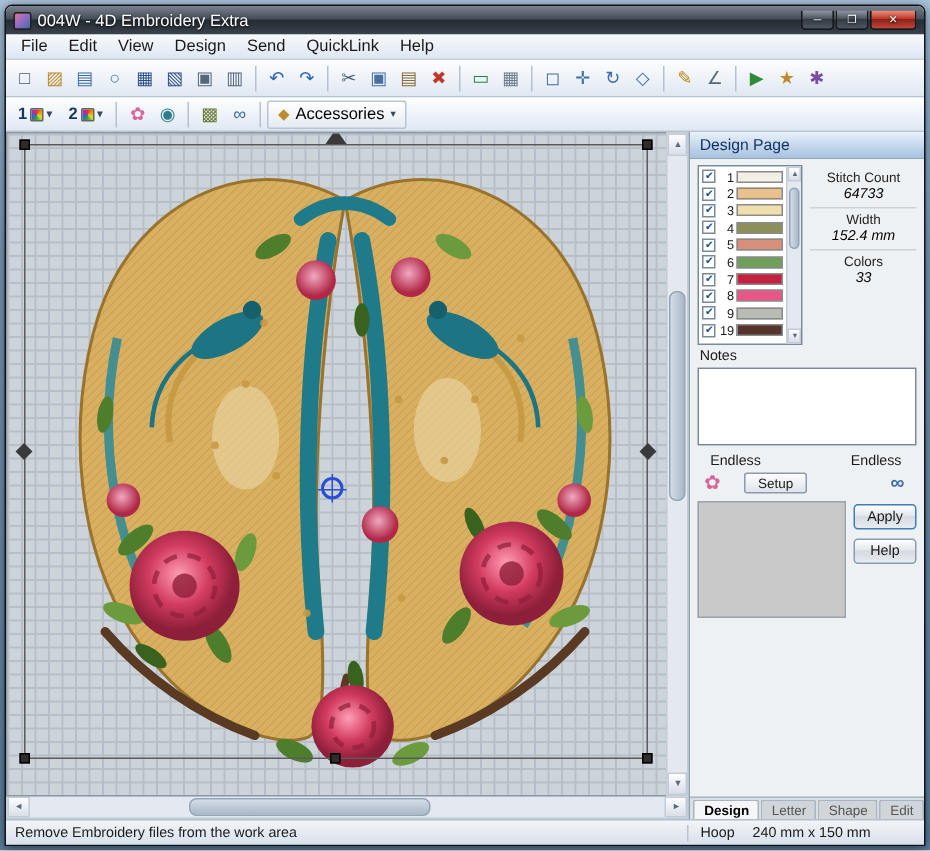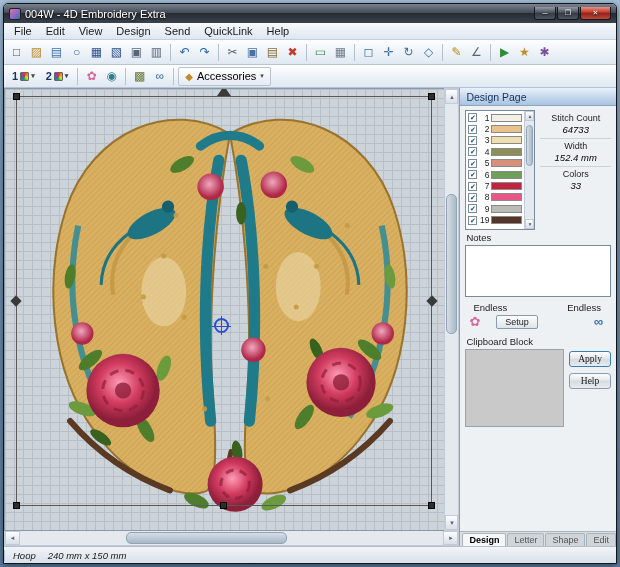--- a/index.html
+++ b/index.html
@@ -127,36 +127,36 @@
   .encore-row { display:flex; align-items:center; margin:0 4px 5px 4px; gap:6px; }
   .enc-ico { font-size:13px; color:#d6679a; }
   .end-ico { font-size:13px; color:#3a6ea5; font-weight:bold; margin-left:auto; margin-right:4px; }
   .mini-btn { font-size:9px; padding:1px 8px; border:1px solid #8a9ab0; border-radius:2px;
     background:linear-gradient(180deg,#fdfdfe,#dfe4ea); margin-left:10px; }
   .clip-row { display:flex; gap:5px; }
   .clip-box { flex:1; height:78px; background:#c9c9c9; border:1px solid #9aa2ab; }
   .btn-col { flex:0 0 42px; display:flex; flex-direction:column; gap:6px; padding-top:2px; }
   .vbtn { font-size:9.5px; text-align:center; padding:2px 0; border-radius:3px;
     border:1px solid #8a9ab0;
-    background:linear-gradient(180deg,#fefefe,#e3e7ec 45%,#d5dae1 50%,#e8ecf1);font-family:Liberation Serif, serif; }
+    background:linear-gradient(180deg,#fefefe,#e3e7ec 45%,#d5dae1 50%,#e8ecf1); }
   .vbtn.primary { border-color:#3c7fb1; }
   .panel-spacer { flex:1; }
   .tabs { flex:0 0 15px; display:flex; align-items:flex-end; gap:1px; padding-left:2px;
     background:#dadfe4; border-top:1px solid #aab4be; }
   .tab { padding:1px 6px 0 6px; font-size:9px; color:#555; background:#d0d5da;
     border:1px solid #aab4be; border-bottom:none; border-radius:2px 2px 0 0; height:13px; }
   .tab.active { background:#f4f6f8; color:#000; font-weight:bold; }
 
   
   .statusbar { flex:0 0 17px; display:flex; align-items:center; font-size:9.5px;
     background:linear-gradient(180deg,#f2f5f8,#d8e0ea); border-top:1px solid #b3bfcc;
     color:#1a1a1a; }
   .status-msg { flex:1; padding:0 6px; white-space:nowrap; overflow:hidden; }
   .status-hoop { flex:0 0 158px; display:flex; gap:12px; padding:0 8px;
-    border-left:1px solid #b8c2ce;font-style:italic; }
+    border-left:1px solid #b8c2ce; }
 </style>
 </head>
 <body>
 
 <div class="desktop">
   <div class="window">
 
     <div class="titlebar">
       <span class="app-ico"></span>
       <span>004W - 4D Embroidery Extra</span>
@@ -466,40 +466,40 @@
           <div class="encore-labels">
             <span>Endless</span>
             <span class="lab2">Endless</span>
           </div>
           <div class="encore-row">
             <span class="enc-ico">✿</span>
             <span class="mini-btn">Setup</span>
             <span class="end-ico">∞</span>
           </div>
 
-          <div class="sec-label">Clipboard Block</div>
           <div class="clip-row">
             <div class="clip-box"></div>
             <div class="btn-col">
               <span class="vbtn primary">Apply</span>
               <span class="vbtn">Help</span>
             </div>
           </div>
           <div class="panel-spacer"></div>
         </div>
         <div class="tabs">
             <span class="tab active">Design</span>
             <span class="tab">Letter</span>
             <span class="tab">Shape</span>
             <span class="tab">Edit</span>
           </div>
       </div>
     </div>
 
     <div class="statusbar">
+      <span class="status-msg">Remove Embroidery files from the work area</span>
       <span class="status-hoop">
         <span>Hoop</span>
         <span>240 mm x 150 mm</span>
       </span>
     </div>
 
   </div>
 </div>
 
 </body></html>

